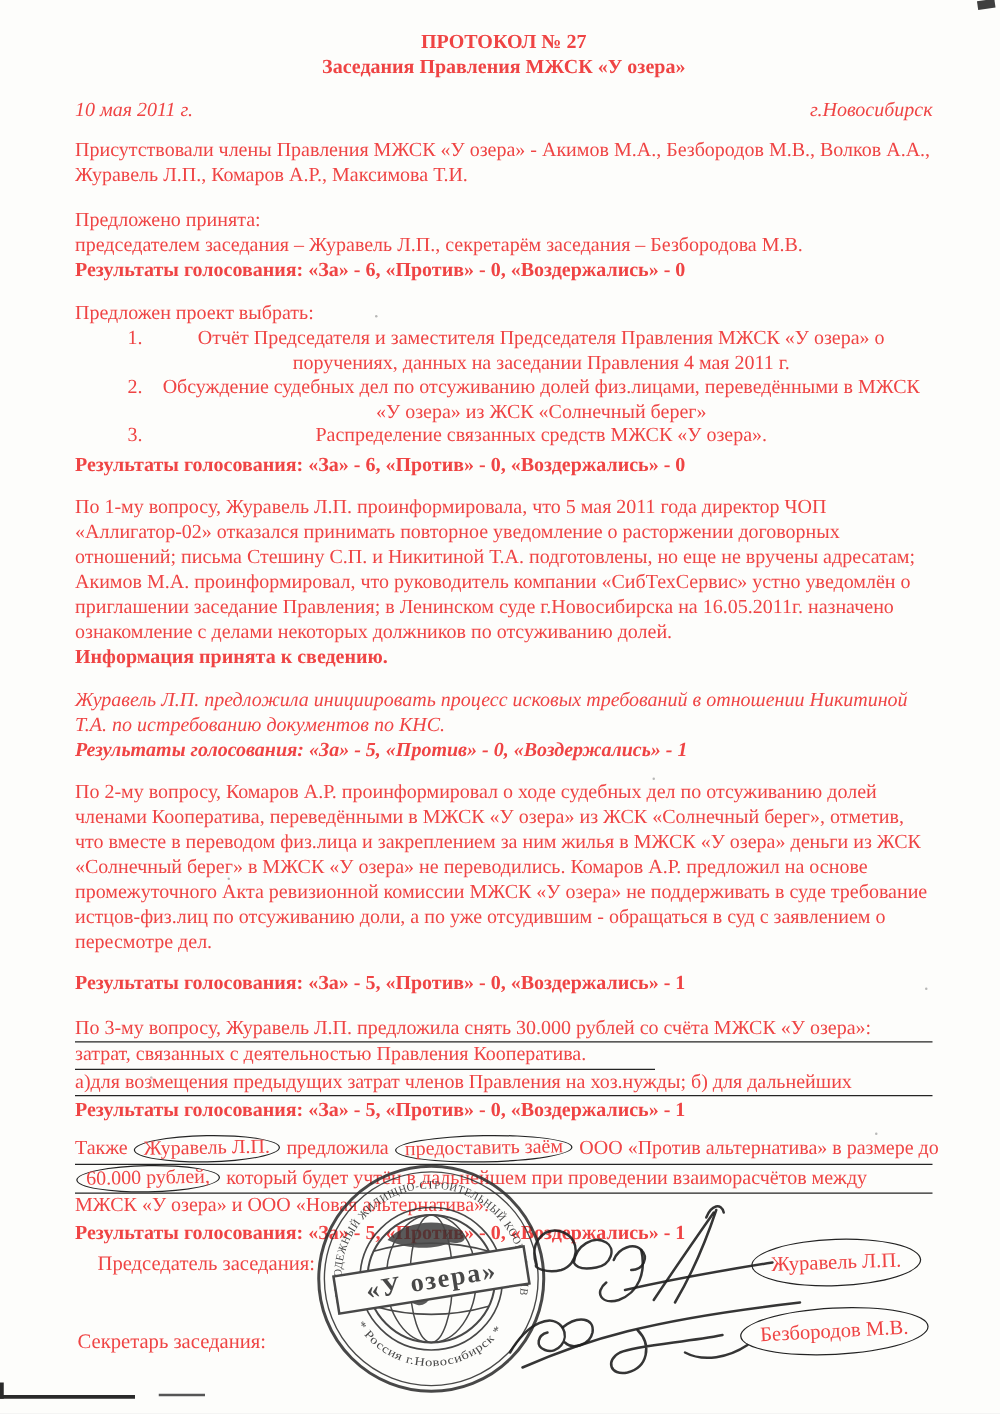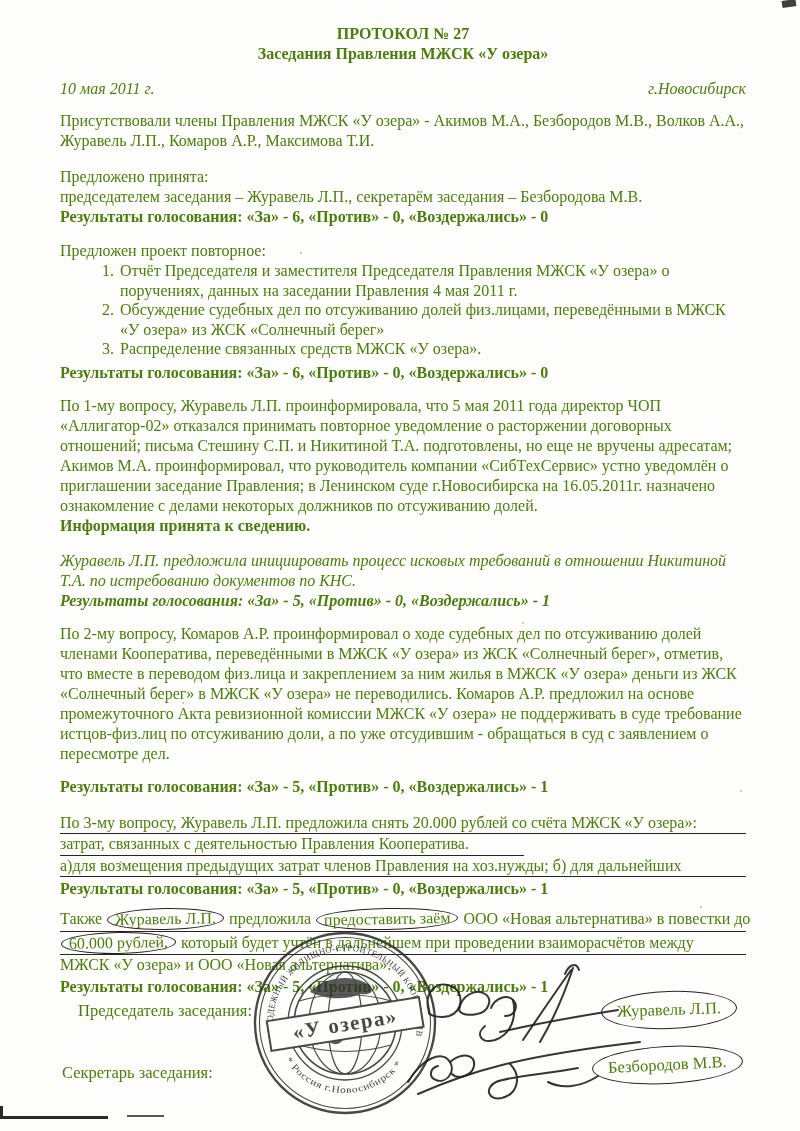--- a/index.html
+++ b/index.html
@@ -1,31 +1,31 @@
 <!DOCTYPE html>
 <html><head>
 <meta charset="utf-8">
 <style>
   html,body{margin:0;padding:0;background:#e8e8e8;}
   .page{
     position:relative;width:800px;height:1131px;margin:0 auto;
     background:#fdfdfb;overflow:hidden;
     font-family:"Liberation Serif","DejaVu Serif",serif;
-    color:#4d7c0f;font-size:16px;line-height:20px;
+    color:#ef4444;font-size:16px;line-height:20px;
   }
   .content{position:absolute;left:60px;top:24px;width:686px;}
   .c{text-align:center;font-weight:bold;}
   .b{font-weight:bold;}
   .dateline{display:flex;justify-content:space-between;font-style:italic;margin-top:15px;gap:48px;}
   .mt12{margin-top:12px;} .mt13{margin-top:13px;} .mt14{margin-top:14px;}
   .mt15{margin-top:15px;font-style:italic;} .mt16{margin-top:16px;} .mt9{margin-top:9px;}
   .mt2{margin-top:2px;} .mt4{margin-top:4px;}
   p{margin:0;}
   ol{margin:0;padding-left:58px;line-height:19.5px;}
-  ol li{padding-left:2px;}
+  ol li{padding-left:2px;text-align:center;}
   .ul{border-bottom:1.7px solid #242424;padding-bottom:0.5px;}
   .w3{width:464px;}
   .line{white-space:nowrap;}
   .circ{
     display:inline-block;border:1.6px solid #242424;border-radius:50%;
     padding:0 7px;margin:0 1px;transform:rotate(-1deg);
   }
   .sig-label{position:absolute;left:62px;font-size:16.5px;}
   .name-oval{
     position:absolute;border:1.8px solid #232323;border-radius:50%;
@@ -59,21 +59,21 @@
 
     <p class="mt12">Присутствовали члены Правления МЖСК «У озера» - Акимов М.А., Безбородов М.В., Волков А.А., Журавель Л.П., Комаров А.Р., Максимова Т.И.</p>
 
     <div class="mt16">
       <div>Предложено принята:</div>
       <div>председателем заседания – Журавель Л.П., секретарём заседания – Безбородова М.В.</div>
       <div class="b">Результаты голосования: «За» - 6, «Против» - 0, «Воздержались» - 0</div>
     </div>
 
     <div class="mt14">
-      <div>Предложен проект повторное:</div>
+      <div>Предложен проект выбрать:</div>
       <ol>
         <li>Отчёт Председателя и заместителя Председателя Правления МЖСК «У озера» о поручениях, данных на заседании Правления 4 мая 2011 г.</li>
         <li>Обсуждение судебных дел по отсуживанию долей физ.лицами, переведёнными в МЖСК «У озера» из ЖСК «Солнечный берег»</li>
         <li>Распределение связанных средств МЖСК «У озера».</li>
       </ol>
       <div class="b mt4">Результаты голосования: «За» - 6, «Против» - 0, «Воздержались» - 0</div>
     </div>
 
     <div class="mt13">
       <p>По 1-му вопросу, Журавель Л.П. проинформировала, что 5 мая 2011 года директор ЧОП «Аллигатор-02»  отказался принимать повторное уведомление о расторжении договорных отношений; письма Стешину С.П. и Никитиной Т.А. подготовлены, но еще не вручены адресатам; Акимов М.А. проинформировал, что руководитель компании «СибТехСервис» устно уведомлён о приглашении  заседание Правления; в Ленинском суде г.Новосибирска на 16.05.2011г.  назначено ознакомление с делами некоторых должников по отсуживанию долей.</p>
@@ -83,33 +83,33 @@
     <div class="mt15">
       <p>Журавель Л.П. предложила инициировать процесс исковых требований в отношении Никитиной Т.А. по истребованию документов по КНС.</p>
       <div class="b">Результаты голосования: «За» - 5, «Против» - 0, «Воздержались» - 1</div>
     </div>
 
     <p class="mt13">По 2-му вопросу, Комаров А.Р. проинформировал о ходе судебных дел по отсуживанию долей членами Кооператива, переведёнными в МЖСК «У озера» из ЖСК «Солнечный берег», отметив, что вместе в переводом физ.лица и закреплением за ним жилья в МЖСК «У озера» деньги из ЖСК «Солнечный берег» в МЖСК «У озера» не переводились. Комаров А.Р. предложил на основе промежуточного Акта ревизионной комиссии МЖСК «У озера» не поддерживать в суде требование истцов-физ.лиц по отсуживанию доли, а по уже отсудившим - обращаться в суд с заявлением о пересмотре дел.</p>
 
     <div class="b mt13">Результаты голосования: «За» - 5, «Против» - 0, «Воздержались» - 1</div>
 
     <div class="mt16">
-      <div class="line ul">По 3-му вопросу, Журавель Л.П. предложила снять 20.000 рублей со счёта МЖСК «У озера»:</div>
+      <div class="line ul">По 3-му вопросу, Журавель Л.П. предложила снять 30.000 рублей со счёта МЖСК «У озера»:</div>
       <div class="line ul w3">затрат, связанных  с деятельностью Правления Кооператива.</div>
       <div class="line ul">а)для возмещения предыдущих затрат членов Правления на хоз.нужды; б) для дальнейших</div>
       <div class="b mt2">Результаты голосования: «За» - 5, «Против» - 0, «Воздержались» - 1</div>
     </div>
 
     <div class="mt9">
       <div class="line ul">
         <span>Также</span>
         <span class="circ">Журавель Л.П.</span>
         <span>предложила</span>
         <span class="circ">предоставить заём</span>
-        <span>ООО «Новая альтернатива» в повестки до</span>
+        <span>ООО «Против альтернатива» в размере до</span>
       </div>
       <div class="line ul">
         <span class="circ">60.000 рублей,</span>
         <span>который будет учтён в дальнейшем при проведении взаиморасчётов между</span>
       </div>
       <div class="line">МЖСК «У озера» и ООО «Новая альтернатива».</div>
       <div class="b mt2">Результаты голосования: «За» - 5, «Против» - 0, «Воздержались» - 1</div>
     </div>
   </div>
 

